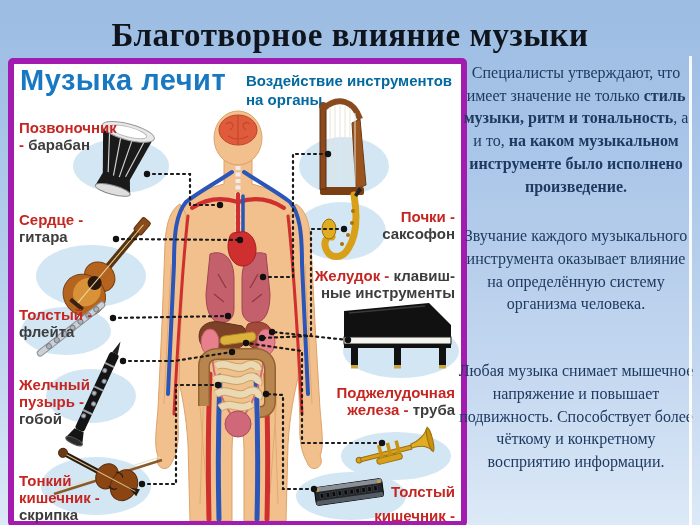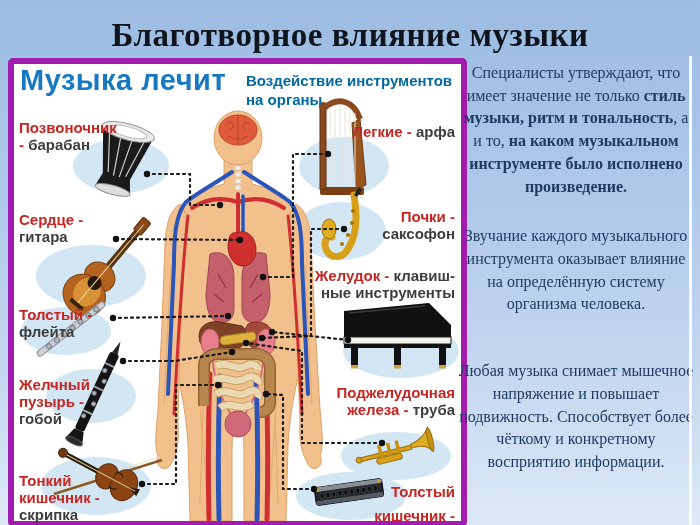--- a/index.html
+++ b/index.html
@@ -345,24 +345,20 @@
   </div>
   <div class="lbl" style="left:5px;top:312px;width:85px">
     <span class="organ">Желчный пузырь -</span>
     <span class="instr">гобой</span>
   </div>
   <div class="lbl" style="left:5px;top:408px;width:95px">
     <span class="organ">Тонкий кишечник -</span>
     <span class="instr">скрипка</span>
   </div>
 
-  <div class="lbl right" style="right:6px;top:59px;width:112px">
-    <span class="organ">Легкие -</span>
-    <span class="instr">арфа</span>
-  </div>
   <div class="lbl right" style="right:6px;top:144px;width:90px">
     <span class="organ">Почки -</span>
     <span class="instr">саксофон</span>
   </div>
   <div class="lbl right" style="right:6px;top:320px;width:130px">
     <span class="organ">Поджелудочная железа -</span>
     <span class="instr">труба</span>
   </div>
   <div class="lbl right" style="right:6px;top:203px;width:152px">
     <span class="organ">Желудок -</span>

